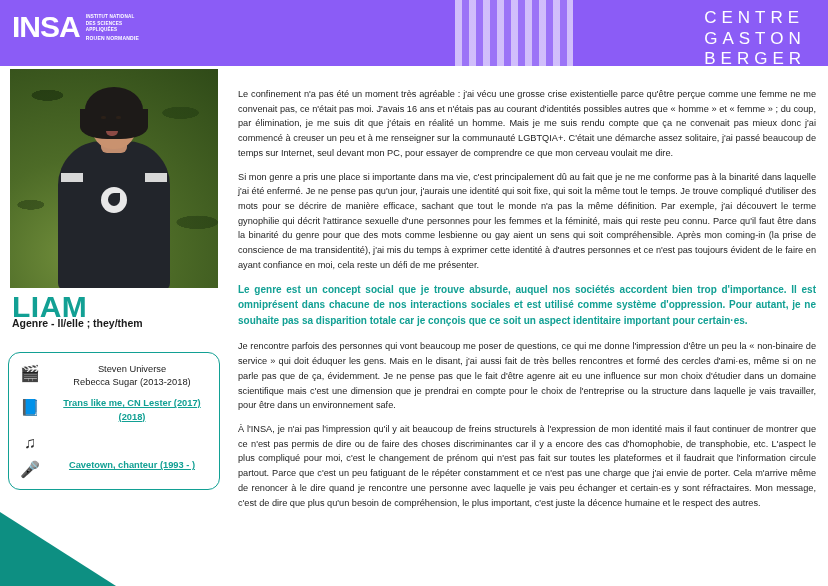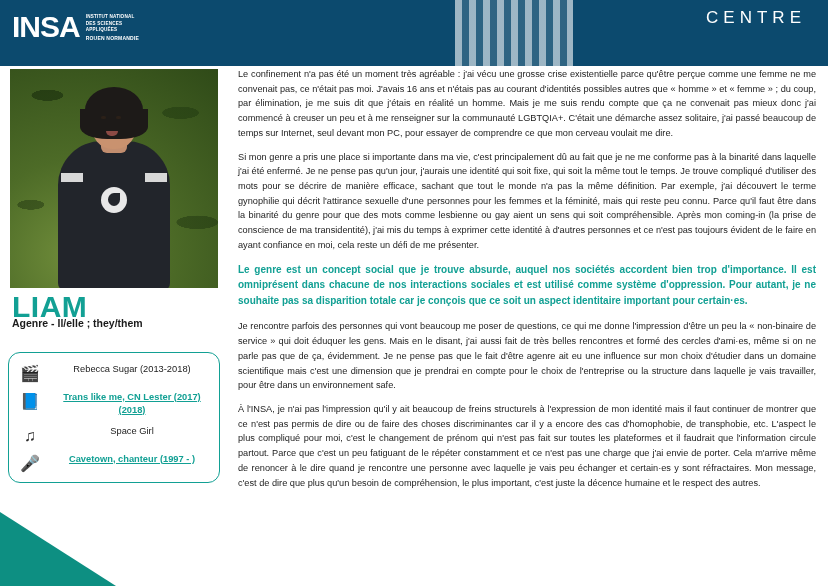--- a/index.html
+++ b/index.html
@@ -11,21 +11,21 @@
     overflow: hidden;
     position: relative;
   }
 
   
   .header {
     position: absolute;
     top: 0; left: 0;
     width: 828px;
     height: 66px;
-    background: #0c4a6e;
+    background: #8b5cf6;
   }
   .insa-logo {
     position: absolute;
     top: 12px; left: 12px;
     display: flex;
     align-items: center;
     gap: 6px;
   }
   .insa-word {
     font-family: "Liberation Sans", sans-serif;
@@ -230,21 +230,21 @@
     position: absolute;
     left: 0; bottom: 0;
     width: 116px; height: 74px;
     background: #0d8f82;
     clip-path: polygon(0 0, 0 100%, 100% 100%);
   }
 
   
   .article {
     position: absolute;
-    top: 52px; left: 238px;
+    top: 72px; left: 238px;
     width: 578px;
     height: 417px;
     padding-top: 15px;
   }
   .article p {
     font-size: 9.2px;
     line-height: 1.60;
     color: #1c1c1c;
     text-align: justify;
     margin-bottom: 9px;
@@ -266,20 +266,22 @@
     <div class="insa-sub">
       <div>INSTITUT NATIONAL</div>
       <div>DES SCIENCES</div>
       <div>APPLIQUÉES</div>
       <div class="rouen">ROUEN NORMANDIE</div>
     </div>
   </div>
   <div class="stripes"></div>
   <div class="cgb">
     <div>CENTRE</div>
+    <div>GASTON</div>
+    <div>BERGER</div>
   </div>
 </div>
 
 <div class="left">
 
   <div class="photo">
     <div class="photo-bg"></div>
     <div class="photo-leaves"></div>
     <div class="person">
       <div class="p-body"></div>
@@ -296,43 +298,43 @@
   </div>
 
   <div class="name">LIAM</div>
   <div class="pronouns">Agenre - Il/elle ; they/them</div>
 
   <div class="refs-box">
 
     <div class="ref-row">
       <div class="ref-icon">🎬</div>
       <div class="ref-lines">
+        <div class="ref-line">Steven Universe</div>
         <div class="ref-line">Rebecca Sugar (2013-2018)</div>
       </div>
     </div>
 
     <div class="ref-row">
       <div class="ref-icon">📘</div>
       <div class="ref-lines">
         <div class="ref-line teal">Trans like me, CN Lester (2017)</div>
         <div class="ref-line teal">(2018)</div>
       </div>
     </div>
 
     <div class="ref-row">
       <div class="ref-icon">♫</div>
       <div class="ref-lines">
-        <div class="ref-line">Space Girl</div>
       </div>
     </div>
 
     <div class="ref-row last">
       <div class="ref-icon">🎤</div>
       <div class="ref-lines">
-        <div class="ref-line teal">Cavetown, chanteur (1997 - )</div>
+        <div class="ref-line teal">Cavetown, chanteur (1993 - )</div>
       </div>
     </div>
 
   </div>
 
   <div class="corner-teal"></div>
 </div>
 
 <div class="article">
   <p>Le confinement n'a pas été un moment très agréable : j'ai vécu une grosse crise existentielle parce qu'être perçue comme une femme ne me convenait pas, ce n'était pas moi. J'avais 16 ans et n'étais pas au courant d'identités possibles autres que « homme » et « femme » ; du coup, par élimination, je me suis dit que j'étais en réalité un homme. Mais je me suis rendu compte que ça ne convenait pas mieux donc j'ai commencé à creuser un peu et à me renseigner sur la communauté LGBTQIA+. C'était une démarche assez solitaire, j'ai passé beaucoup de temps sur Internet, seul devant mon PC, pour essayer de comprendre ce que mon cerveau voulait me dire.</p>

